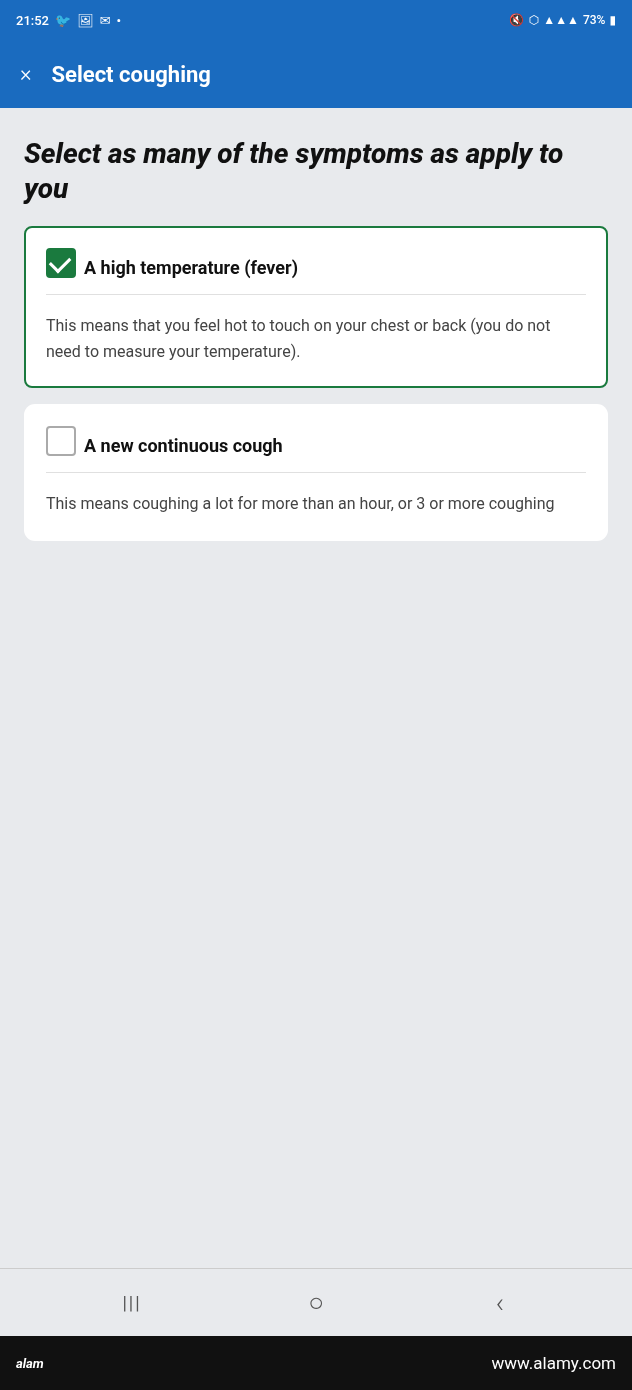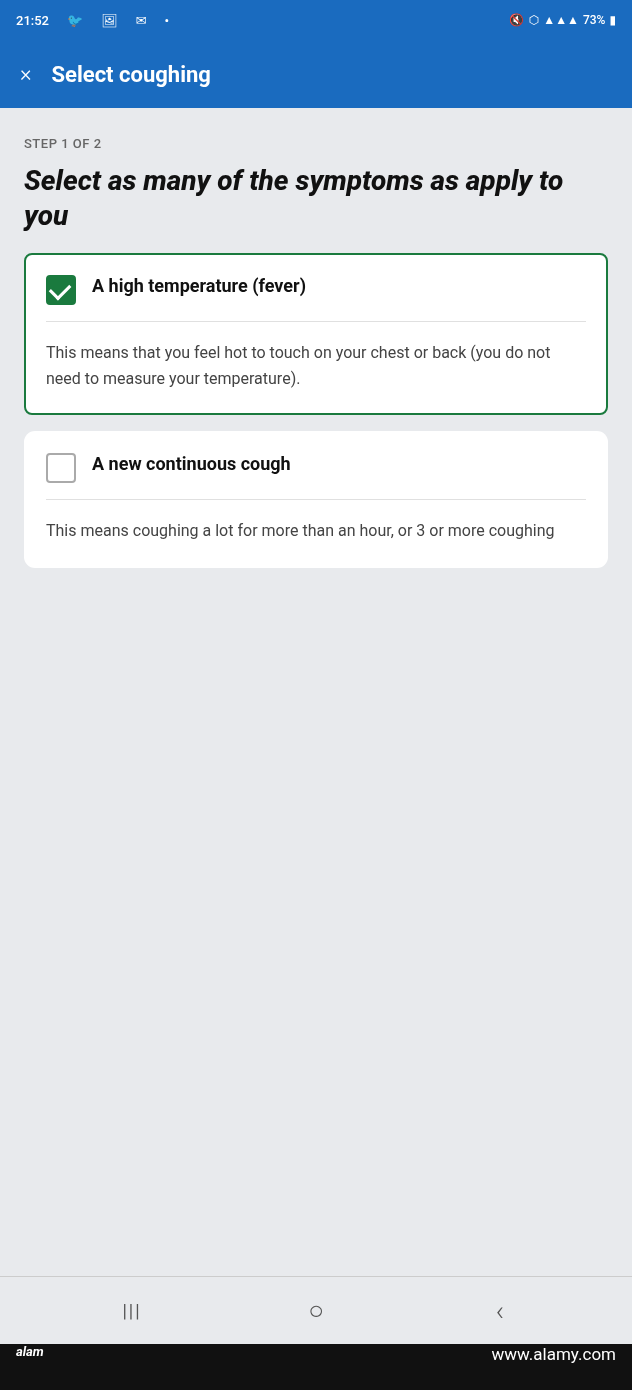--- a/index.html
+++ b/index.html
@@ -27,21 +27,21 @@
       justify-content: space-between;
       padding: 0 16px;
       color: white;
       font-size: 13px;
       font-weight: 500;
     }
 
     .status-left {
       display: flex;
       align-items: center;
-      gap: 18px;
+      gap: 6px;
     }
 
     .status-right {
       display: flex;
       align-items: center;
       gap: 4px;
       font-size: 12px;
     }
 
     
@@ -109,23 +109,23 @@
       overflow: hidden;
       border: 2px solid transparent;
     }
 
     .symptom-card.selected {
       border-color: #1a7a3e;
     }
 
     .symptom-card-header {
       display: flex;
-      align-items: flex-start;
+      align-items: flex-end;
       padding: 20px 20px 16px 20px;
-      gap: 16px;
+      gap: 8px;
     }
 
     .checkbox {
       width: 30px;
       height: 30px;
       border-radius: 4px;
       border: 2px solid #aaa;
       display: flex;
       align-items: center;
       justify-content: center;
@@ -193,22 +193,23 @@
       display: flex;
       align-items: center;
       justify-content: center;
       width: 48px;
       height: 48px;
     }
 
     
     .watermark-bar {
       background: #111;
-      height: 46px;
-      display: flex;
+      height: 54px;
+      display: flex;
+      align-items: center;
       justify-content: space-between;
       padding: 0 16px;
     }
 
     .watermark-text {
       color: white;
       font-size: 13px;
       font-style: italic;
       font-weight: 700;
     }
@@ -238,21 +239,20 @@
   </div>
 </div>
 
 <div class="app-header">
   <span class="close-btn">×</span>
   <span class="header-title">Select coughing</span>
 </div>
 
 <div class="main-content">
 
-  <div class="step-label">STEP 1 OF 2</div>
   <h1 class="main-heading">Select as many of the symptoms as apply to you</h1>
 
   <div class="symptom-card selected">
     <div class="symptom-card-header">
       <div class="checkbox checked"></div>
       <span class="symptom-title">A high temperature (fever)</span>
     </div>
     <div class="divider"></div>
     <div class="symptom-description">This means that you feel hot to touch on your chest or back (you do not need to measure your temperature).</div>
   </div>

